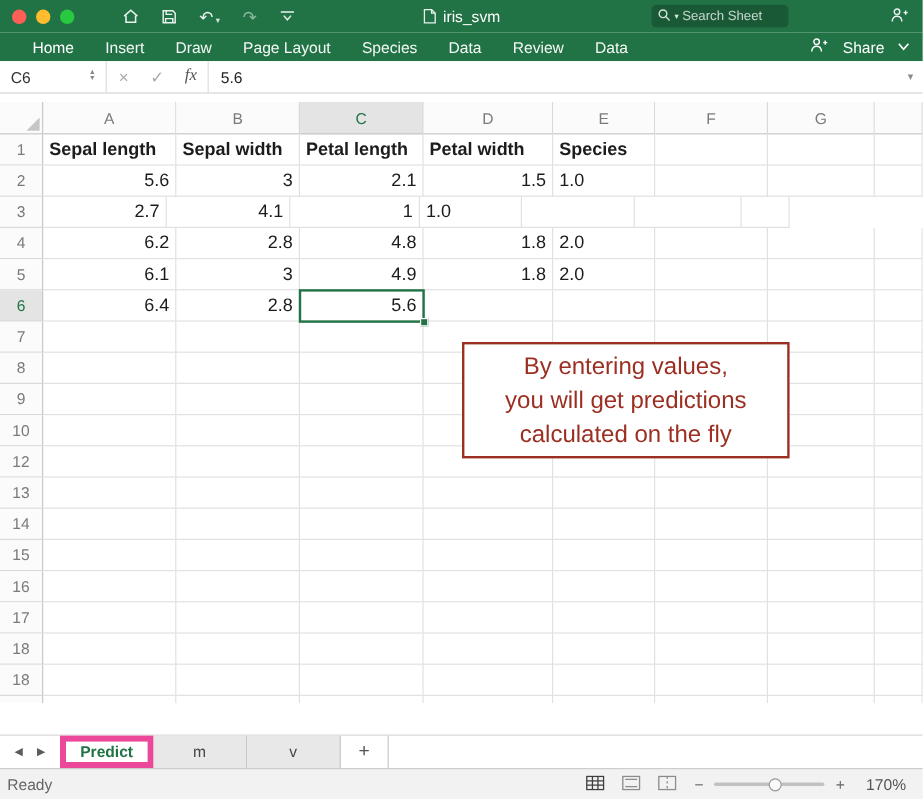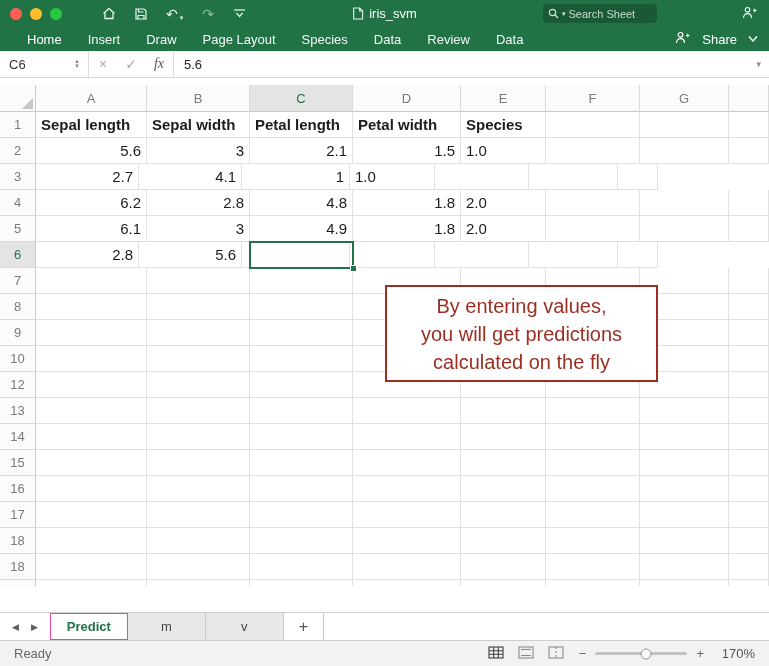--- a/index.html
+++ b/index.html
@@ -72,28 +72,28 @@
     border:2px solid #9b2f22; color:#9b2f22; display:flex; flex-direction:column; align-items:center; justify-content:center;
     font-size:20px; line-height:28px; text-align:center; }
 
   
   .tabstrip { height:28px; background:#fff; border-top:1px solid #cfcfcf; display:flex; align-items:stretch; }
   .tabnav { display:flex; align-items:center; gap:12px; padding:0 12px; color:#5c5c5c; font-size:9px; }
   .stabs { display:flex; }
   .stab { min-width:78px; display:flex; align-items:center; justify-content:center; font-size:13px; color:#444;
     background:#e8e8e8; border-right:1px solid #c9c9c9; }
   .stab:first-child { border-left:1px solid #c9c9c9; }
-  .stab.active { background:#fff; color:#217346; font-weight:bold; border:1px solid #ec4899; }
+  .stab.active { background:#fff; color:#217346; font-weight:bold; border:5px solid #ec4899; }
   .addtab { width:40px; display:flex; align-items:center; justify-content:center; font-size:16px; color:#555;
     border-right:1px solid #c9c9c9; }
 
   
   .statusbar { height:26px; background:#f2f2f2; border-top:1px solid #cdcdcd; display:flex; align-items:center;
     font-size:13px; color:#666; }
-  .status-left { padding-left:14px; }
+  .status-left { padding-left:6px; }
   .status-right { margin-left:auto; display:flex; align-items:center; gap:15px; padding-right:14px; }
   .viewicons { display:flex; align-items:center; gap:14px; }
   .zoomwrap { display:flex; align-items:center; gap:9px; }
   .zoomtrack { width:92px; height:3px; background:#c2c2c2; border-radius:2px; position:relative; }
   .zoomthumb { position:absolute; left:55%; top:50%; transform:translate(-50%,-50%); width:11px; height:11px;
     border-radius:50%; background:#fafafa; border:1px solid #9a9a9a; }
   .zoomlabel { color:#555; min-width:36px; text-align:right; }
   .zsym { font-size:13px; color:#666; }
 </style>
 </head>
@@ -271,20 +271,21 @@
         <div class="cell num" style="width: 103px;">3</div>
         <div class="cell num" style="width: 103px;">4.9</div>
         <div class="cell num" style="width: 108px;">1.8</div>
         <div class="cell left" style="width: 85px;">2.0</div>
         <div class="cell" style="width: 94px;"></div>
         <div class="cell" style="width: 89px;"></div>
         <div class="cell" style="width: 40px;"></div>
       </div>
       <div class="grow">
         <div class="rowhdr sel">6</div>
+        <div class="cell num" style="width: 111px;">6.4</div>
         <div class="cell num" style="width: 103px;">2.8</div>
         <div class="cell num" style="width: 103px;">5.6</div>
         <div class="cell" style="width: 108px;"></div>
         <div class="cell" style="width: 85px;"></div>
         <div class="cell" style="width: 94px;"></div>
         <div class="cell" style="width: 89px;"></div>
         <div class="cell" style="width: 40px;"></div>
       </div>
       <div class="grow">
         <div class="rowhdr">7</div>

